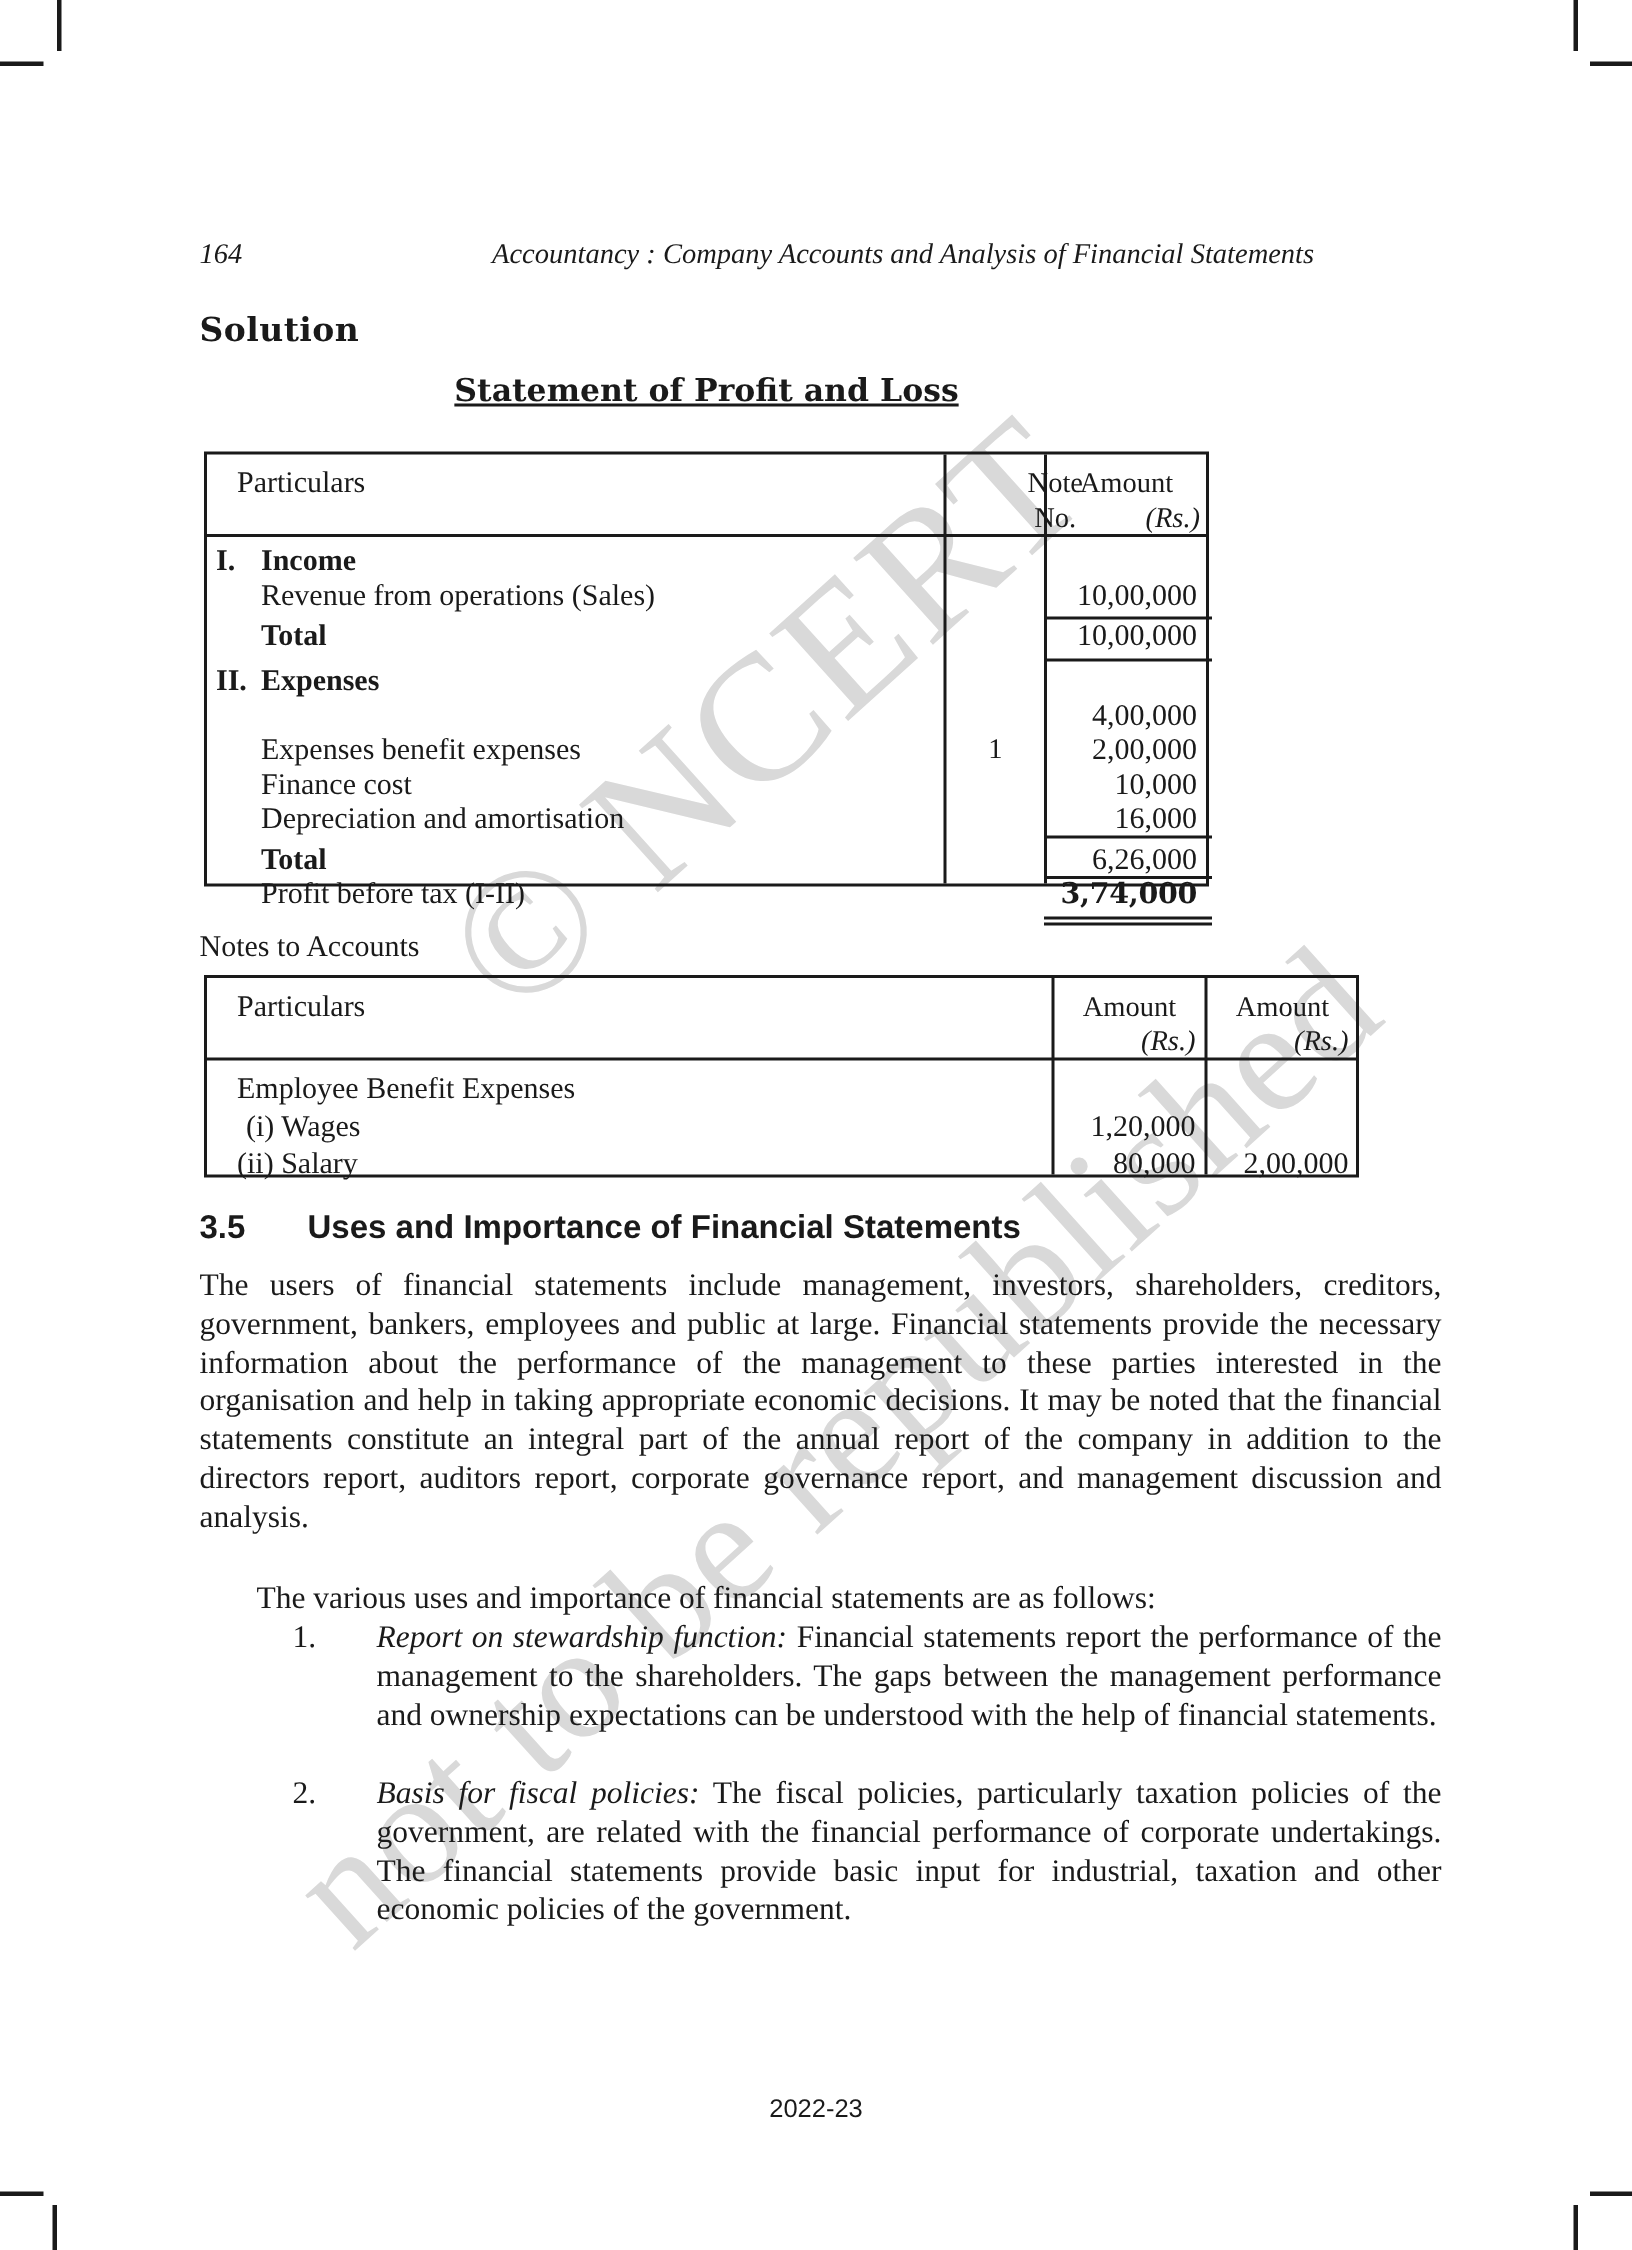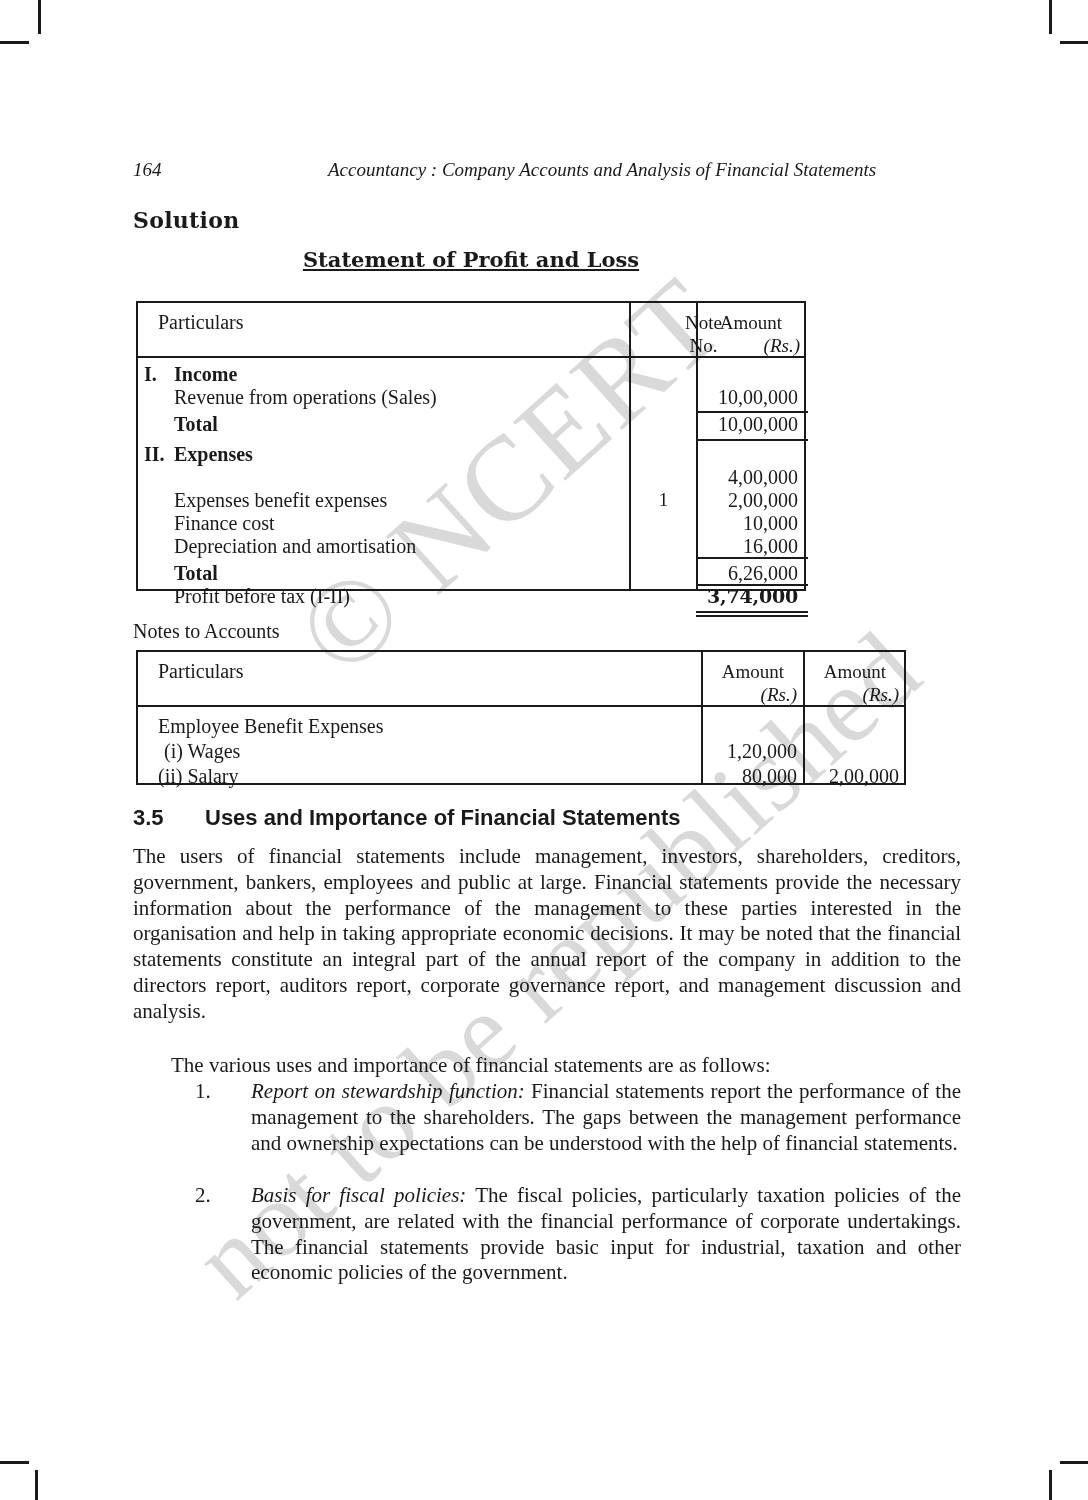--- a/index.html
+++ b/index.html
@@ -506,14 +506,15 @@
     </div>
   </div>
 
   <div class="list l2">
     <div class="li">
       <span class="marker">2.</span>
       <i>Basis for fiscal policies:</i><span> The fiscal policies, particularly taxation policies of the government, are related with the financial performance of corporate undertakings. The financial statements provide basic input for industrial, taxation and other economic policies of the government.</span>
     </div>
   </div>
 
+  <div class="footer">2022-23</div>
 
 </div>
 
 </body></html>

